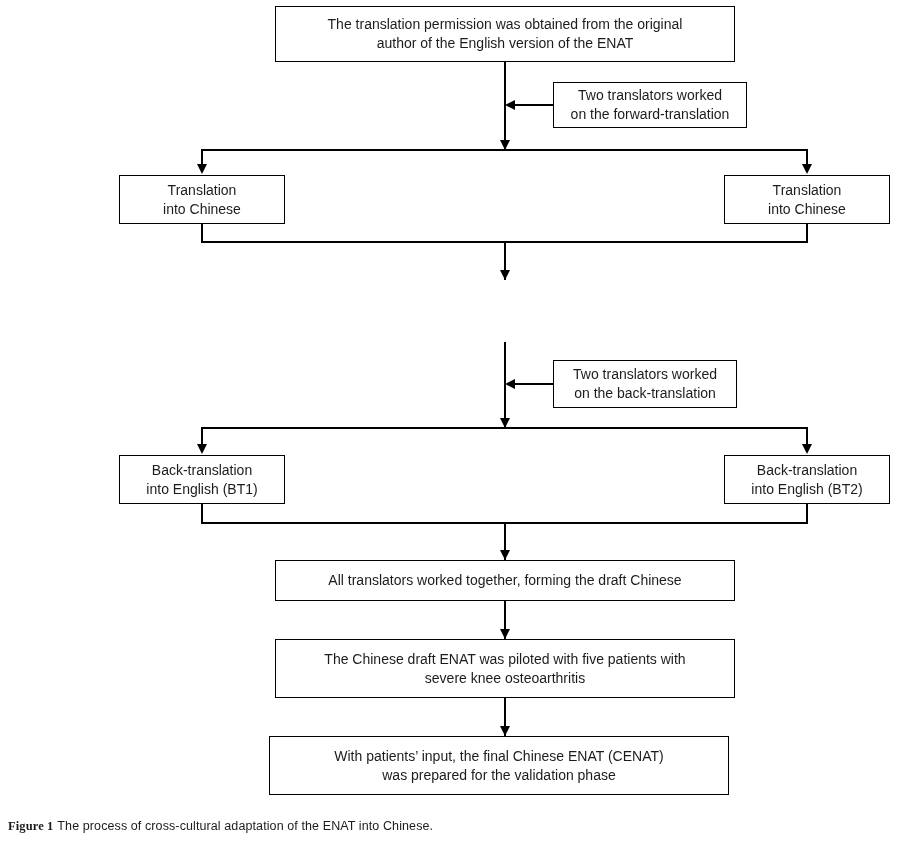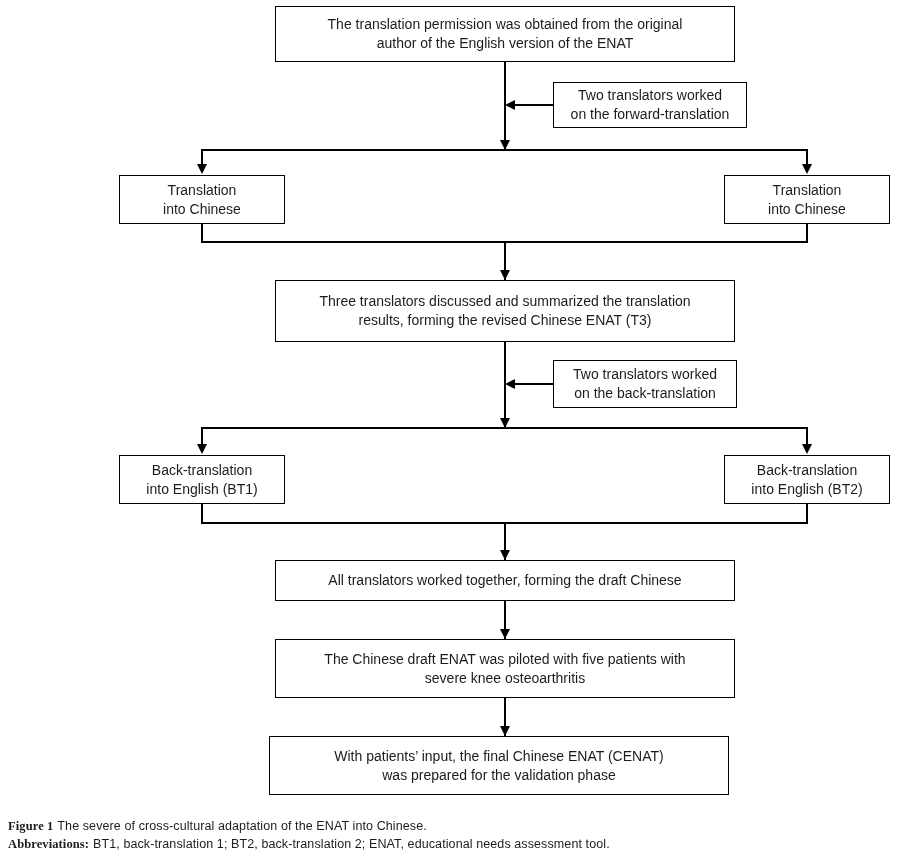--- a/index.html
+++ b/index.html
@@ -90,22 +90,20 @@
 <div class="figure-canvas">
 
   <div class="node" id="n-permission">The translation permission was obtained from the original
 author of the English version of the ENAT</div>
   <div class="node" id="n-forward-note">Two translators worked
 on the forward-translation</div>
   <div class="node" id="n-trans-left">Translation
 into Chinese</div>
   <div class="node" id="n-trans-right">Translation
 into Chinese</div>
-  <div class="node" id="n-t3">Three translators discussed and summarized the translation
-results, forming the revised Chinese ENAT (T3)</div>
   <div class="node" id="n-back-note">Two translators worked
 on the back-translation</div>
   <div class="node" id="n-bt1">Back-translation
 into English (BT1)</div>
   <div class="node" id="n-bt2">Back-translation
 into English (BT2)</div>
   <div class="node" id="n-draft">All translators worked together, forming the draft Chinese</div>
   <div class="node" id="n-pilot">The Chinese draft ENAT was piloted with five patients with
 severe knee osteoarthritis</div>
   <div class="node" id="n-final">With patients’ input, the final Chinese ENAT (CENAT)
@@ -145,20 +143,17 @@
   <div class="ln v" style="left:504px; top:522px; height:38px;"></div>
   <div class="arr-down" style="left:500px; top:550px;"></div>
 
   <div class="ln v" style="left:504px; top:601px; height:38px;"></div>
   <div class="arr-down" style="left:500px; top:629px;"></div>
   <div class="ln v" style="left:504px; top:698px; height:38px;"></div>
   <div class="arr-down" style="left:500px; top:726px;"></div>
 
   <div class="caption">
     <div>
-      <span class="lead">Figure 1</span><span>The severe of cross-cultural adaptation of the ENAT into Chinese.</span>
-    </div>
-    <div>
-      <span class="lead">Abbreviations:</span><span>BT1, back-translation 1; BT2, back-translation 2; ENAT, educational needs assessment tool.</span>
+      <span class="lead">Figure 1</span><span>The process of cross-cultural adaptation of the ENAT into Chinese.</span>
     </div>
   </div>
 
 </div>
 
 </body></html>

